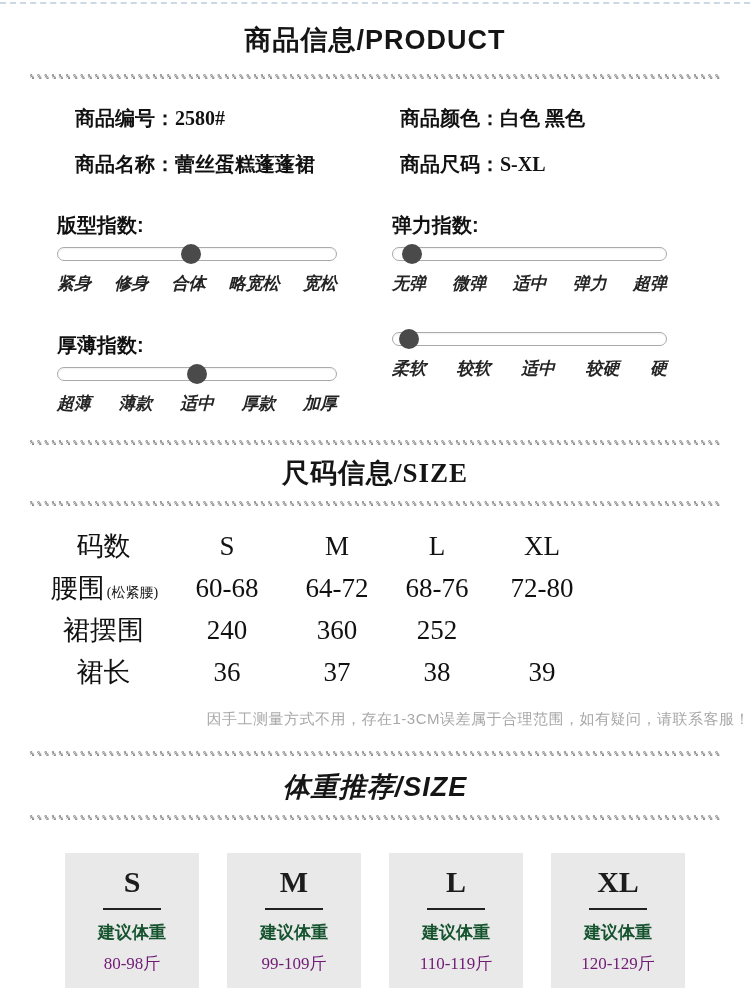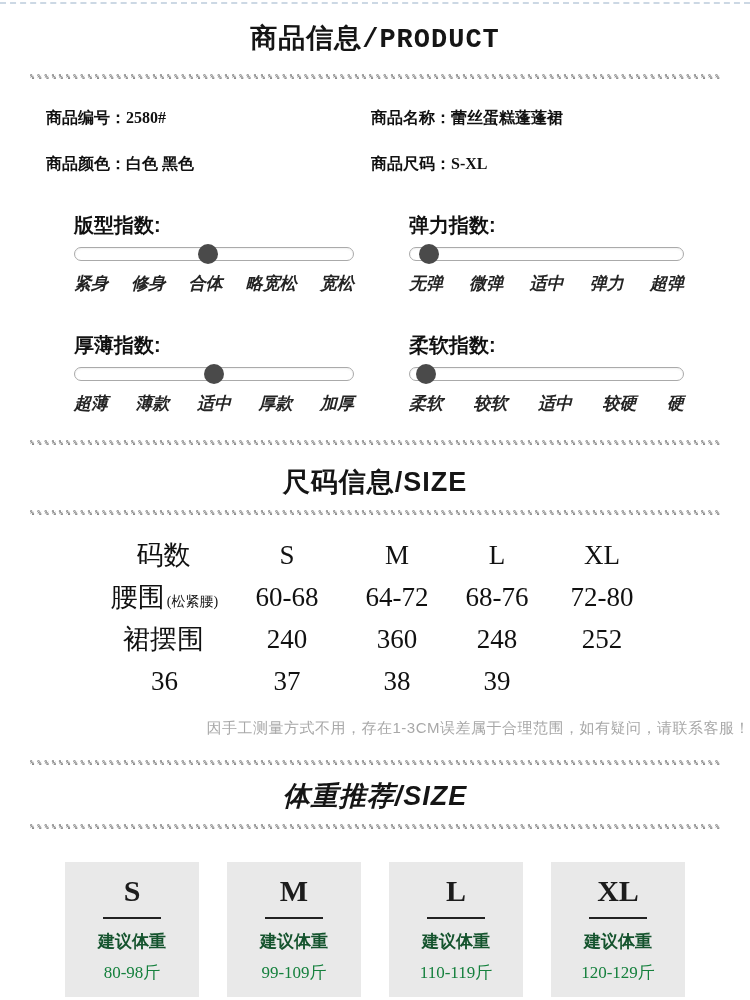--- a/index.html
+++ b/index.html
@@ -8,64 +8,64 @@
     font-family:"Liberation Sans","DejaVu Sans",sans-serif;color:#1a1a1a;
     position:relative;
   }
   .top-line{position:absolute;top:2px;left:0;right:0;border-top:2px dashed #ccd8e4;}
 
   .sec-title{
     margin:0;text-align:center;font-size:27px;font-weight:bold;
     letter-spacing:1px;line-height:32px;color:#151515;
     font-family:"Liberation Sans","DejaVu Sans",sans-serif;
   }
-  .sec-title.first{padding-top:24px;font-family:Liberation Mono, monospace;}
+  .sec-title.first{padding-top:24px;}
 
   .zigzag{
     height:10px;line-height:10px;font-size:7px;letter-spacing:3px;color:#4a4a4a;
     overflow:hidden;white-space:nowrap;margin:0 30px;
     font-family:"DejaVu Sans Mono",monospace;user-select:none;
   }
   .zz1{margin-top:16px;}
   .zz2{margin-top:22px;}
   .zz3{margin-top:10px;}
   .zz4{margin-top:20px;}
   .zz5{margin-top:10px;}
 
   
   .info-grid{
-    margin-top:20px;padding-left:46px;display:grid;
+    margin-top:20px;padding-left:75px;display:grid;
     grid-template-columns:325px auto;row-gap:14px;
     font-family:"Liberation Serif","DejaVu Serif",serif;
-    font-size:16px;font-weight:bold;line-height:32px;color:#111;
+    font-size:20px;font-weight:bold;line-height:32px;color:#111;
   }
   .info-cell{white-space:nowrap;}
 
   
   .slider-grid{
-    margin-top:32px;padding-left:74px;display:grid;
+    margin-top:32px;padding-left:57px;display:grid;
     grid-template-columns:280px 275px;column-gap:55px;row-gap:36px;
   }
   .slider-title{font-size:20px;font-weight:bold;color:#111;line-height:26px;margin-bottom:9px;}
   .track{
     position:relative;height:12px;border:1px solid #aaaaaa;border-radius:7px;
     background:#fff;box-shadow:inset 0 1px 2px rgba(0,0,0,0.06);
   }
   .dot{
     position:absolute;top:50%;width:20px;height:20px;border-radius:50%;
     background:#4a4a4a;transform:translate(-50%,-50%);
   }
   .slider-labels{
     display:flex;justify-content:space-between;margin-top:11px;
     font-size:17px;font-weight:600;color:#242424;line-height:24px;font-style:italic;
   }
 
   
   .size-table{
-    margin-top:16px;padding-left:102px;
+    margin-top:16px;padding-left:42px;
     font-family:"Liberation Serif","DejaVu Serif",serif;font-size:27px;color:#111;
   }
   .trow{
     display:grid;grid-template-columns:125px 120px 100px 100px 110px;
     height:42px;align-items:center;
   }
   .tcell{text-align:center;white-space:nowrap;}
   .tsub{font-size:14px;margin-left:2px;}
   .note{
     margin-top:16px;text-align:right;font-size:15px;color:#a8a8a8;
@@ -81,43 +81,43 @@
     box-sizing:border-box;padding-top:12px;
   }
   .card-size{
     font-family:"Liberation Serif","DejaVu Serif",serif;
     font-size:30px;font-weight:bold;color:#1c1c1c;line-height:34px;
   }
   .card-line{width:58px;border-top:2px solid #222;margin:9px auto 12px;}
   .card-label{font-size:17px;font-weight:bold;color:#14532d;line-height:22px;}
   .card-range{
     font-family:"Liberation Serif","DejaVu Serif",serif;
-    font-size:17px;color:#15803d;line-height:22px;margin-top:9px;
+    font-size:17px;color:#701a75;line-height:22px;margin-top:9px;
   }
 </style>
 </head>
 <body>
 
 <div class="page">
 
   <div class="top-line"></div>
 
   <h1 class="sec-title first">商品信息/PRODUCT</h1>
 
   <div class="zigzag zz1">%%%%%%%%%%%%%%%%%%%%%%%%%%%%%%%%%%%%%%%%%%%%%%%%%%%%%%%%%%%%%%%%%%%%%%%%%%%%%%%%%%%%%%%%%%%%%%%%%%%%%%%%%%%%%%%%%%%%%%%%%%%%%%%%%%%%%%%%%%%%%%%%%%%%%%%%%%%%%%%%%%%%%%%%%%%%%%%%%%%%%%%%%%%%%%%%%%%%%%%%%%%%%%%%%%%%%%%%%%%%%%%%%%%%%%%%%%%%%%%%</div>
 
   <div class="info-grid">
     <div class="info-cell">
       <span>商品编号：</span><span>2580#</span>
     </div>
     <div class="info-cell">
+      <span>商品颜色：</span><span>白色 黑色</span>
+    </div>
+    <div class="info-cell">
       <span>商品名称：</span><span>蕾丝蛋糕蓬蓬裙</span>
-    </div>
-    <div class="info-cell">
-      <span>商品颜色：</span><span>白色 黑色</span>
     </div>
     <div class="info-cell">
       <span>商品尺码：</span><span>S-XL</span>
     </div>
   </div>
 
   <div class="slider-grid">
 
     <div class="slider">
       <div class="slider-title">版型指数:</div>
@@ -155,37 +155,36 @@
       <div class="slider-labels">
         <span>超薄</span>
         <span>薄款</span>
         <span>适中</span>
         <span>厚款</span>
         <span>加厚</span>
       </div>
     </div>
 
     <div class="slider">
-      <div class="slider-title">柔软指数:</div>
       <div class="track">
         <div class="dot" style="left: 6%;"></div>
       </div>
       <div class="slider-labels">
         <span>柔软</span>
         <span>较软</span>
         <span>适中</span>
         <span>较硬</span>
         <span>硬</span>
       </div>
     </div>
 
   </div>
 
   <div class="zigzag zz2">%%%%%%%%%%%%%%%%%%%%%%%%%%%%%%%%%%%%%%%%%%%%%%%%%%%%%%%%%%%%%%%%%%%%%%%%%%%%%%%%%%%%%%%%%%%%%%%%%%%%%%%%%%%%%%%%%%%%%%%%%%%%%%%%%%%%%%%%%%%%%%%%%%%%%%%%%%%%%%%%%%%%%%%%%%%%%%%%%%%%%%%%%%%%%%%%%%%%%%%%%%%%%%%%%%%%%%%%%%%%%%%%%%%%%%%%%%%%%%%%</div>
-  <h1 class="sec-title" style="margin-top:18px;">尺码信息/SIZE</h1>
+  <h1 class="sec-title" style="margin-top:9px;font-family:Liberation Serif, serif;">尺码信息/SIZE</h1>
   <div class="zigzag zz3">%%%%%%%%%%%%%%%%%%%%%%%%%%%%%%%%%%%%%%%%%%%%%%%%%%%%%%%%%%%%%%%%%%%%%%%%%%%%%%%%%%%%%%%%%%%%%%%%%%%%%%%%%%%%%%%%%%%%%%%%%%%%%%%%%%%%%%%%%%%%%%%%%%%%%%%%%%%%%%%%%%%%%%%%%%%%%%%%%%%%%%%%%%%%%%%%%%%%%%%%%%%%%%%%%%%%%%%%%%%%%%%%%%%%%%%%%%%%%%%%</div>
 
   <div class="size-table">
     <div class="trow">
       <div class="tcell"><span>码数</span><span class="tsub"></span></div>
       <div class="tcell">S</div>
       <div class="tcell">M</div>
       <div class="tcell">L</div>
       <div class="tcell">XL</div>
     </div>
@@ -193,24 +192,24 @@
       <div class="tcell"><span>腰围</span><span class="tsub">(松紧腰)</span></div>
       <div class="tcell">60-68</div>
       <div class="tcell">64-72</div>
       <div class="tcell">68-76</div>
       <div class="tcell">72-80</div>
     </div>
     <div class="trow">
       <div class="tcell"><span>裙摆围</span><span class="tsub"></span></div>
       <div class="tcell">240</div>
       <div class="tcell">360</div>
-      <div class="tcell">248</div>
       <div class="tcell">252</div>
     </div>
     <div class="trow">
+      <div class="tcell"><span>裙长</span><span class="tsub"></span></div>
       <div class="tcell">36</div>
       <div class="tcell">37</div>
       <div class="tcell">38</div>
       <div class="tcell">39</div>
     </div>
   </div>
 
   <div class="note">因手工测量方式不用，存在1-3CM误差属于合理范围，如有疑问，请联系客服！</div>
 
   <div class="zigzag zz4">%%%%%%%%%%%%%%%%%%%%%%%%%%%%%%%%%%%%%%%%%%%%%%%%%%%%%%%%%%%%%%%%%%%%%%%%%%%%%%%%%%%%%%%%%%%%%%%%%%%%%%%%%%%%%%%%%%%%%%%%%%%%%%%%%%%%%%%%%%%%%%%%%%%%%%%%%%%%%%%%%%%%%%%%%%%%%%%%%%%%%%%%%%%%%%%%%%%%%%%%%%%%%%%%%%%%%%%%%%%%%%%%%%%%%%%%%%%%%%%%</div>

